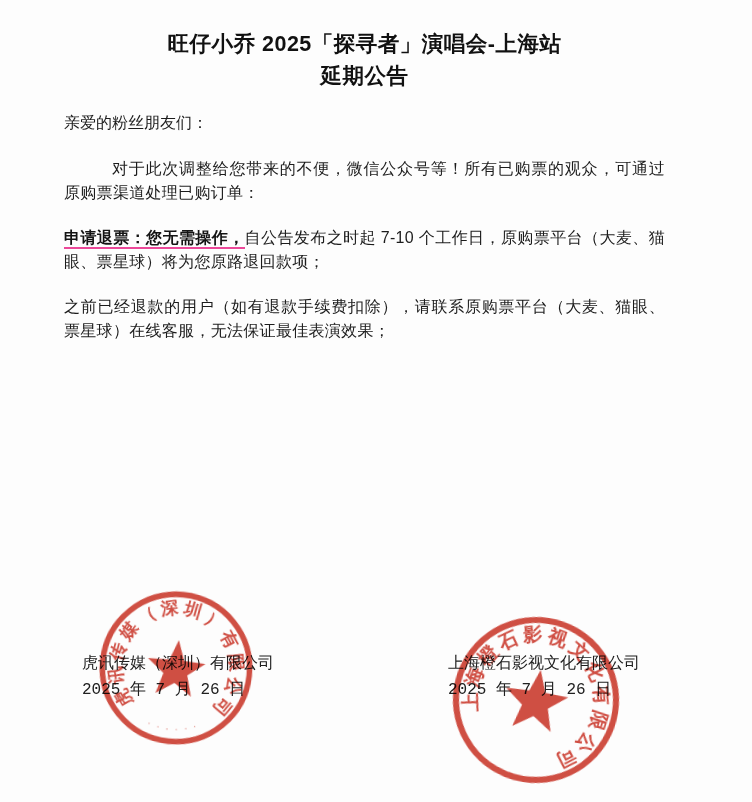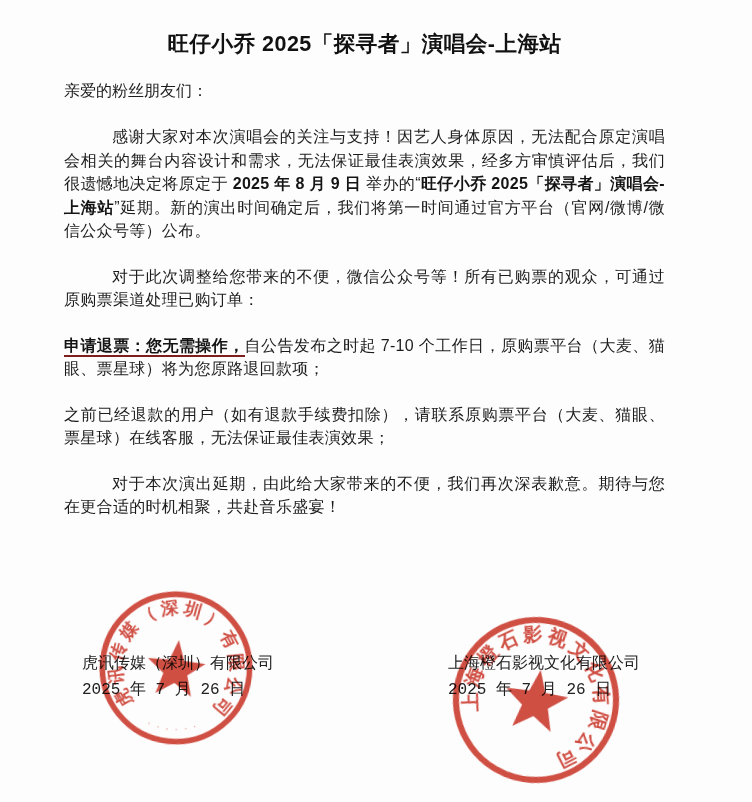--- a/index.html
+++ b/index.html
@@ -36,21 +36,21 @@
     line-height: 23.5px;
     text-align: justify;
     letter-spacing: 0.3px;
   }
   .para.indent { text-indent: 48px; }
   .seg-normal { font-weight: 400; }
   .seg-bold { font-weight: 700; color: #141414; }
   .seg-bold-underline {
     font-weight: 700;
     color: #141414;
-    border-bottom: 2px solid #7f1d1d;
+    border-bottom: 2px solid #ec4899;
     padding-bottom: 1px;
   }
   .sig {
     position: absolute;
     font-size: 16px;
     line-height: 24px;
     color: #202020;
     z-index: 2;
   }
   .sig-left  { left: 82px;  top: 651px; }
@@ -70,30 +70,29 @@
   .seal text { font-family: "Liberation Sans", "DejaVu Sans", sans-serif; font-weight: 700; }
 </style>
 </head>
 <body>
 
 <div class="page">
   <div class="content">
 
     <div class="title">
       <div>旺仔小乔 2025「探寻者」演唱会-上海站</div>
+      <div>延期公告</div>
     </div>
 
     <p class="salutation">亲爱的粉丝朋友们：</p>
 
     <div>
-        <p class="para indent"><span class="seg-normal">感谢大家对本次演唱会的关注与支持！因艺人身体原因，无法配合原定演唱会相关的舞台内容设计和需求，无法保证最佳表演效果，经多方审慎评估后，我们很遗憾地决定将原定于 </span><span class="seg-bold">2025 年 8 月 9 日</span><span class="seg-normal"> 举办的“</span><span class="seg-bold">旺仔小乔 2025「探寻者」演唱会-上海站</span><span class="seg-normal">”延期。新的演出时间确定后，我们将第一时间通过官方平台（官网/微博/微信公众号等）公布。</span></p>
         <p class="para indent"><span class="seg-normal">对于此次调整给您带来的不便，微信公众号等！所有已购票的观众，可通过原购票渠道处理已购订单：</span></p>
         <p class="para"><span class="seg-bold-underline">申请退票：您无需操作，</span><span class="seg-normal">自公告发布之时起 7-10 个工作日，原购票平台（大麦、猫眼、票星球）将为您原路退回款项；</span></p>
         <p class="para"><span class="seg-normal">之前已经退款的用户（如有退款手续费扣除），请联系原购票平台（大麦、猫眼、票星球）在线客服，无法保证最佳表演效果；</span></p>
-        <p class="para indent"><span class="seg-normal">对于本次演出延期，由此给大家带来的不便，我们再次深表歉意。期待与您在更合适的时机相聚，共赴音乐盛宴！</span></p>
       </div>
   </div>
 
   <div class="sig sig-left">
     <div>虎讯传媒（深圳）有限公司</div>
     <div class="sig-date">2025 年 7 月 26 日</div>
   </div>
 
   <div class="sig sig-right">
     <div>上海橙石影视文化有限公司</div>

